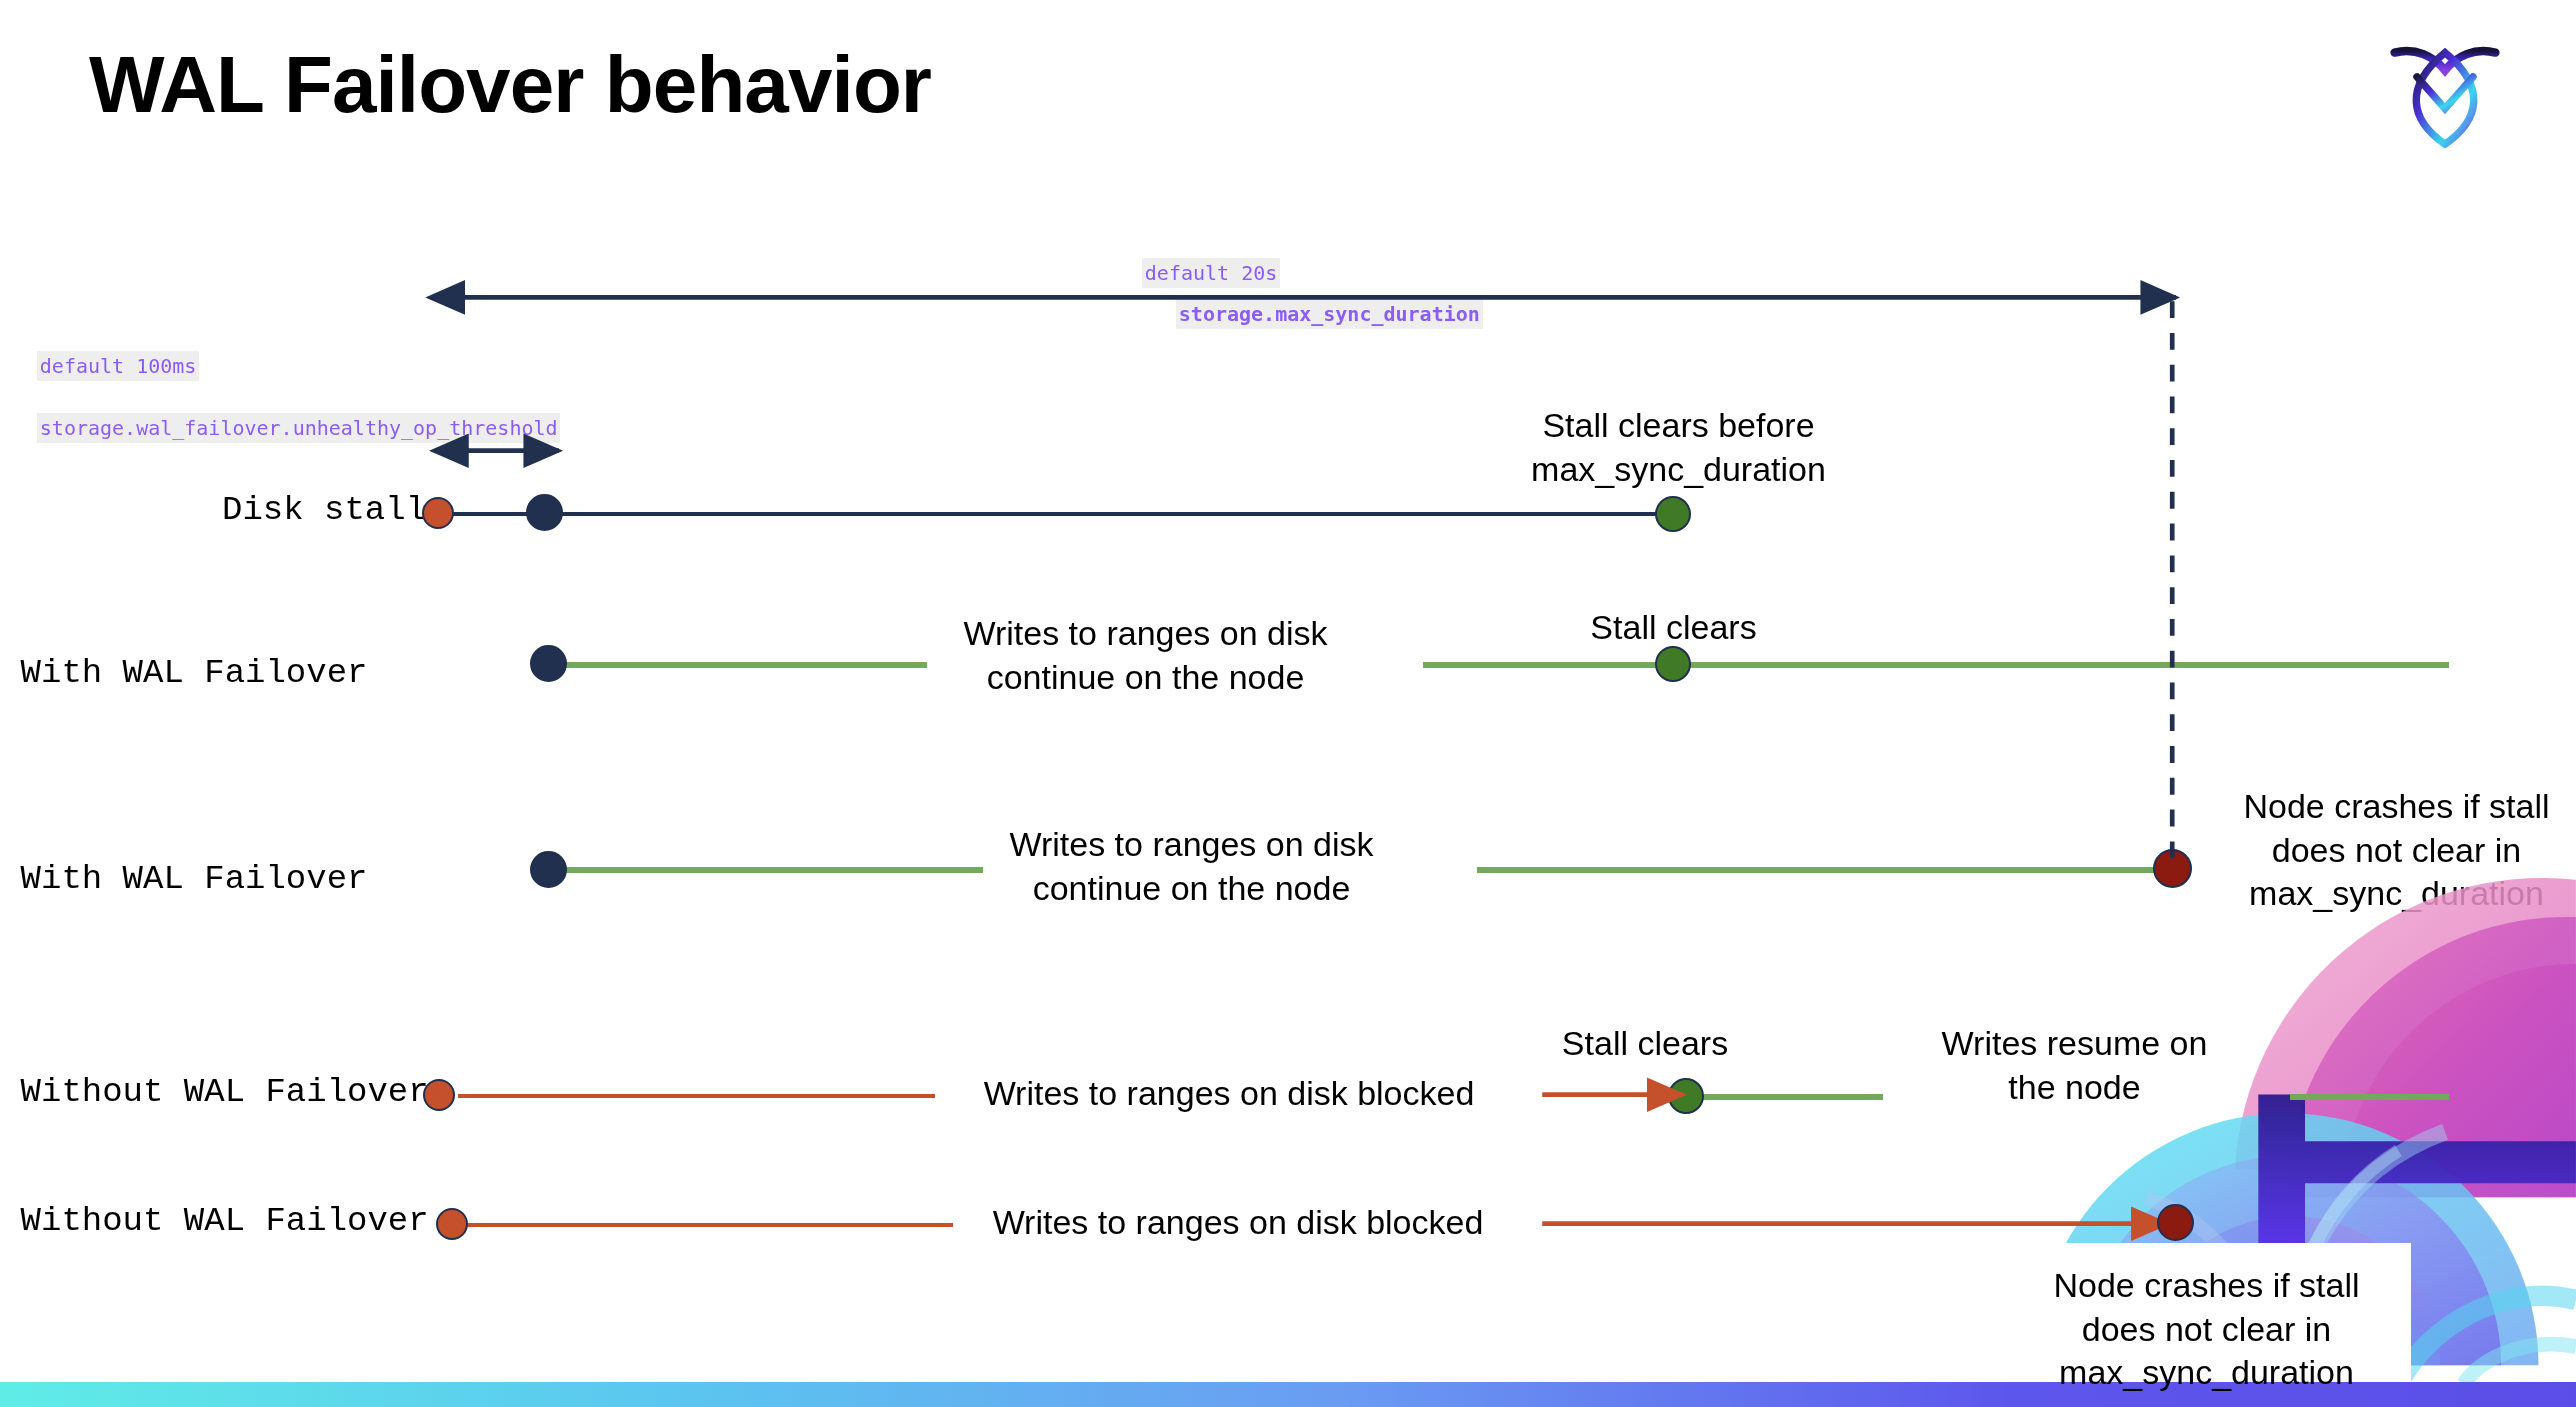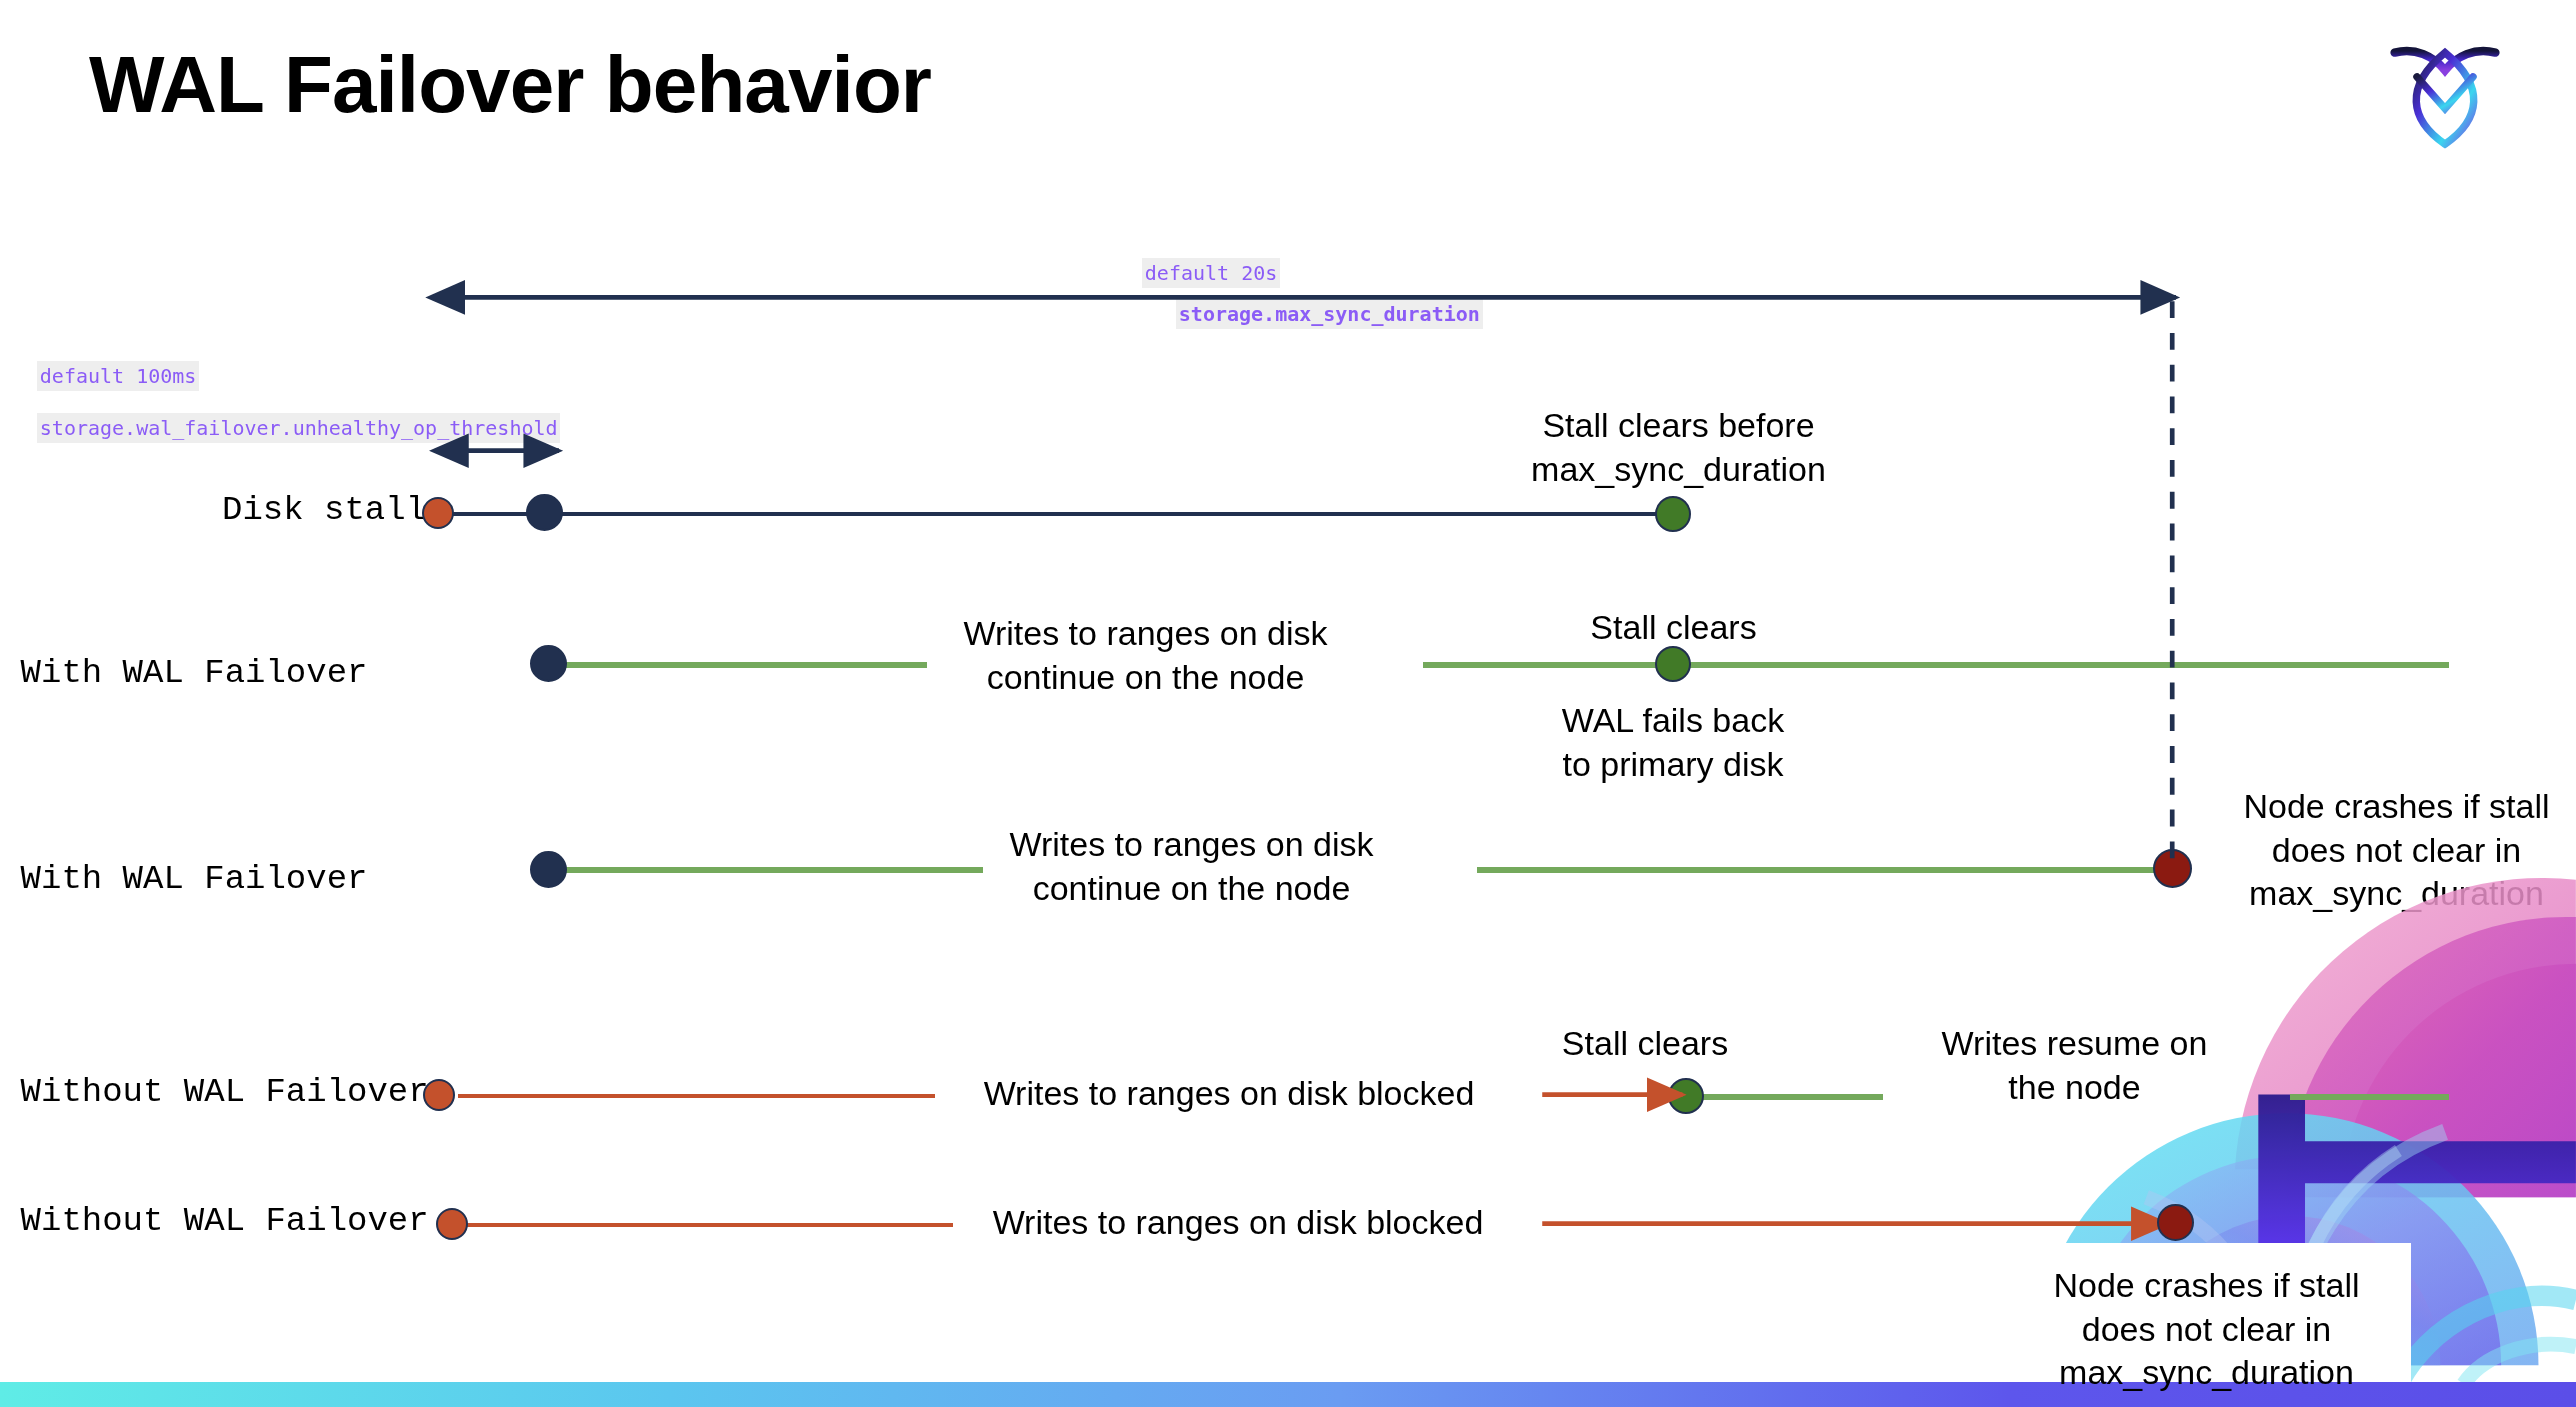--- a/index.html
+++ b/index.html
@@ -162,21 +162,21 @@
       <path d="M60,124 C22,98 16,62 60,26 C104,62 98,98 60,124 Z" fill="none" stroke="url(#lg1)" stroke-width="8"></path>
 
       <path d="M30,52 L60,86 L90,52" fill="none" stroke="url(#lg1)" stroke-width="8" stroke-linecap="round"></path>
       <path d="M60,86 L60,124" fill="none" stroke="url(#lg1)" stroke-width="8" stroke-linecap="round"></path>
     </svg>
   </div>
 
   <div class="code-chip" style="left:1142px; top:258px;">default 20s</div>
   <div class="code-chip" style="left:1176px; top:299px;font-weight:bold;">storage.max_sync_duration</div>
 
-  <div class="code-chip" style="left:37px; top:361px;">default 100ms</div>
+  <div class="code-chip" style="left:37px; top:351px;">default 100ms</div>
   <div class="code-chip" style="left:37px; top:413px;">storage.wal_failover.unhealthy_op_threshold</div>
 
   <div class="row-label" style="left:222px; top:491px;">Disk stalls</div>
 
   <div class="row-label" style="left:20.6px; top:654px;">With WAL Failover</div>
 
   <div class="row-label" style="left:20.6px; top:860px;">With WAL Failover</div>
 
   <div class="row-label" style="left:20.6px; top:1073px;">Without WAL Failover</div>
 
@@ -192,21 +192,20 @@
   <div class="seg green" style="left:553px; top:662px; width:374px; border-top-width:6.5px;"></div>
   <div class="seg green" style="left:1423px; top:662px; width:1026px; border-top-width:6.5px;"></div>
   <div class="dot navy" style="left:530px; top:645px; width:37px; height:37px;"></div>
   <div class="dot green" style="left:1655px; top:646px; width:36px; height:36px;"></div>
 
 
   <div class="annot" style="left:935px; top:612px; width:421px;">Writes to ranges on disk<br>continue on the node</div>
 
   <div class="annot" style="left:1552px; top:606px; width:243px;">Stall clears</div>
 
-  <div class="annot" style="left:1533px; top:699px; width:280px;">WAL fails  back<br>to primary disk</div>
 
   <div class="seg green" style="left:553px; top:867px; width:430px; border-top-width:6.5px;"></div>
   <div class="seg green" style="left:1477px; top:867px; width:692px; border-top-width:6.5px;"></div>
   <div class="dot navy" style="left:530px; top:851px; width:37px; height:37px;"></div>
   <div class="dot darkred" style="left:2153px; top:849px; width:39px; height:39px;"></div>
 
   <div class="annot" style="left:981px; top:823px; width:421px;">Writes to ranges on disk<br>continue on the node</div>
 
   <div class="annot left" style="left:2219px; top:785px; width:355px;">Node crashes if stall<br>does not clear in<br>max_sync_duration</div>
 

